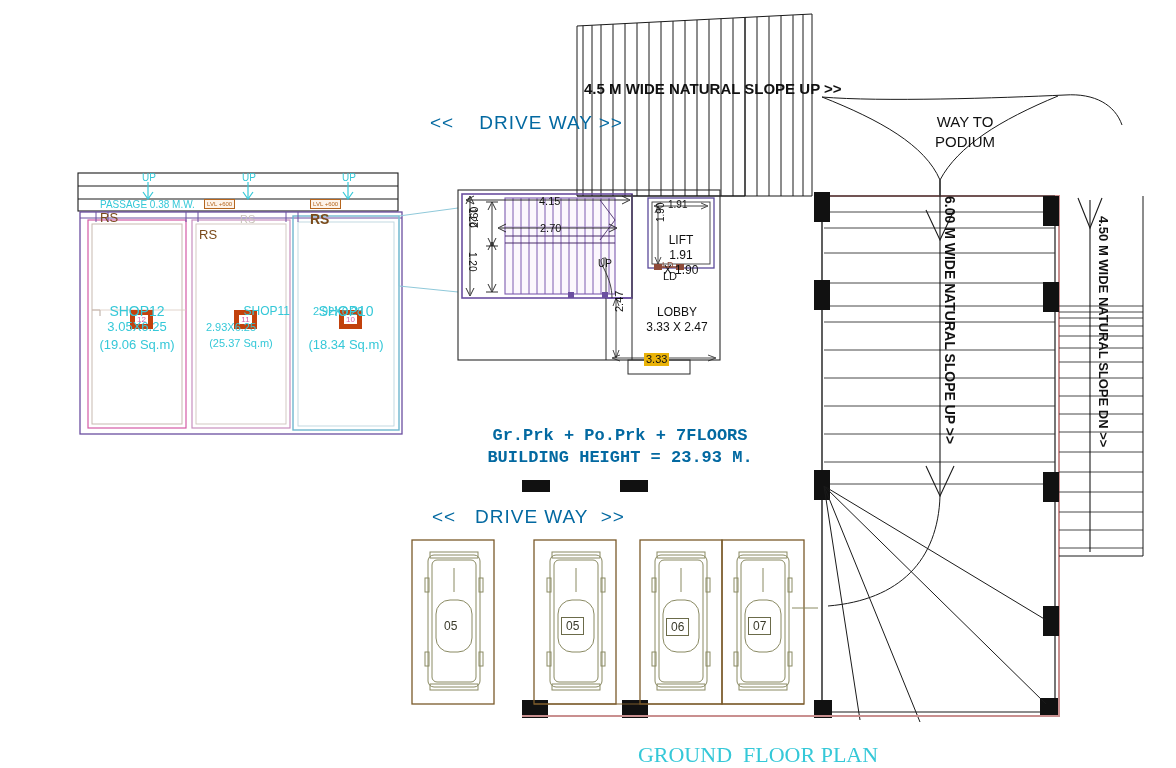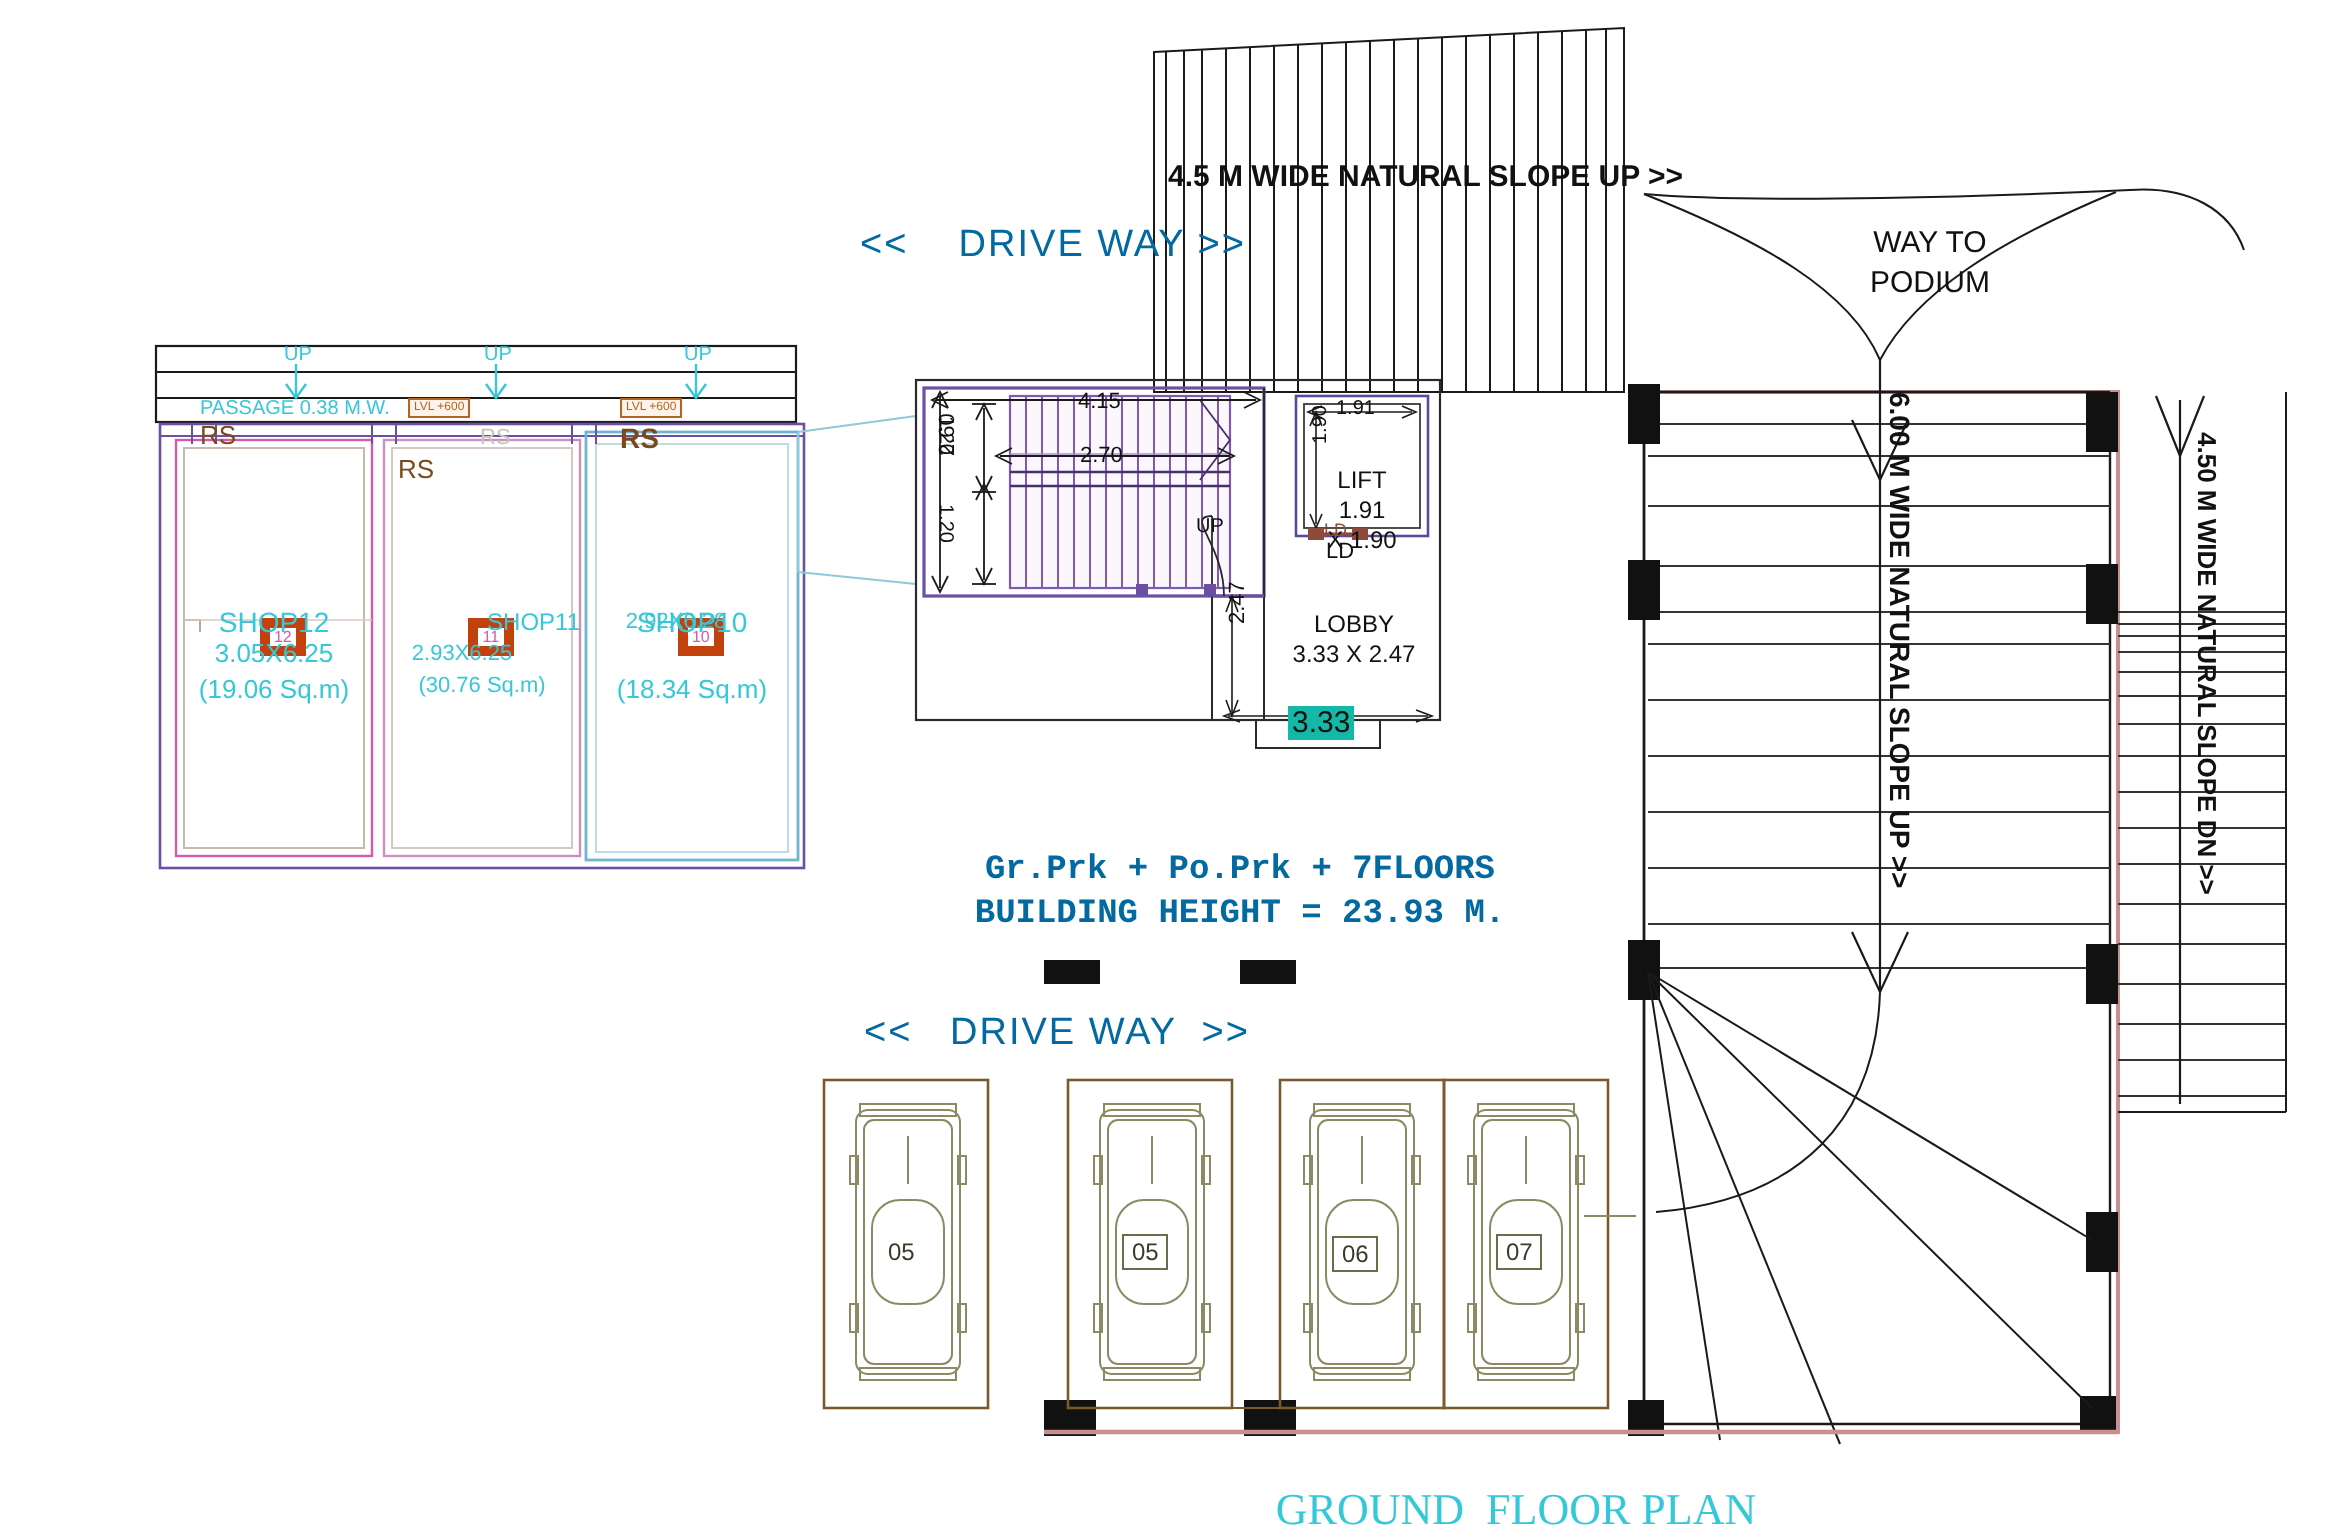--- a/index.html
+++ b/index.html
@@ -400,21 +400,21 @@
 </div>
 <div class="txt cyan ctr" style="left:88px;top:303px;width:98px;font-size:14px;">SHOP12</div>
 <div class="txt cyan ctr" style="left:88px;top:320px;width:98px;font-size:13px;">3.05X6.25</div>
 <div class="txt cyan ctr" style="left:84px;top:338px;width:106px;font-size:13px;">(19.06 Sq.m)</div>
 
 <div class="txt ctr" style="left:192px;top:290px;width:98px;">
   <span class="numbox">11</span>
 </div>
 <div class="txt cyan ctr" style="left:192px;top:305px;width:98px;font-size:12px;text-align:right;">SHOP11</div>
 <div class="txt cyan ctr" style="left:192px;top:321px;width:78px;font-size:11px;">2.93X6.25</div>
-<div class="txt cyan ctr" style="left:188px;top:337px;width:106px;font-size:11px;">(30.76 Sq.m)</div>
+<div class="txt cyan ctr" style="left:188px;top:337px;width:106px;font-size:11px;">(25.37 Sq.m)</div>
 
 <div class="txt ctr" style="left:294px;top:290px;width:104px;">
   <span class="numbox">10</span>
 </div>
 <div class="txt cyan ctr" style="left:294px;top:303px;width:104px;font-size:14px;">SHOP10</div>
 <div class="txt cyan ctr" style="left:294px;top:305px;width:88px;font-size:11px;">2.92X6.28</div>
 <div class="txt cyan ctr" style="left:290px;top:338px;width:112px;font-size:13px;">(18.34 Sq.m)</div>
 
 <div class="txt blk" style="left:539px;top:195px;font-size:11px;">4.15</div>
 <div class="txt blk" style="left:540px;top:222px;font-size:11px;">2.70</div>
@@ -426,21 +426,21 @@
 <div class="txt blk ctr" style="left:648px;top:234px;width:66px;font-size:12px;">LIFT</div>
 <div class="txt blk ctr" style="left:648px;top:249px;width:66px;font-size:12px;">1.91</div>
 <div class="txt blk ctr" style="left:648px;top:264px;width:66px;font-size:12px;">X 1.90</div>
 <div class="txt blk" style="left:668px;top:199px;font-size:10px;">1.91</div>
 <div class="txt blk vert" style="left:655px;top:222px;font-size:10px;transform:rotate(-90deg);">1.90</div>
 <div class="txt" style="left:662px;top:260px;font-size:9px;color:#8e4b3a;">LD</div>
 <div class="txt blk" style="left:663px;top:270px;font-size:11px;">LD</div>
 
 <div class="txt blk ctr" style="left:638px;top:306px;width:78px;font-size:12px;">LOBBY</div>
 <div class="txt blk ctr" style="left:628px;top:321px;width:98px;font-size:12px;">3.33 X 2.47</div>
-<div class="txt blk" style="left:644px;top:353px;font-size:15px;background:#14b8a6;padding:0 2px;">3.33</div>
+<div class="txt blk" style="left:644px;top:353px;font-size:11px;background:#eab308;padding:0 2px;">3.33</div>
 <div class="txt blk vert" style="left:613px;top:312px;font-size:11px;transform:rotate(-90deg);">2.47</div>
 
 <div class="carnum plain" style="left:440px;top:618px;">05</div>
 <div class="carnum" style="left:561px;top:617px;">05</div>
 <div class="carnum" style="left:666px;top:618px;">06</div>
 <div class="carnum" style="left:748px;top:617px;">07</div>
 
 <div class="txt serif ctr" style="left:538px;top:742px;width:440px;font-size:22px;color:#35c8d8;">GROUND  FLOOR PLAN</div>
 
 </div>

